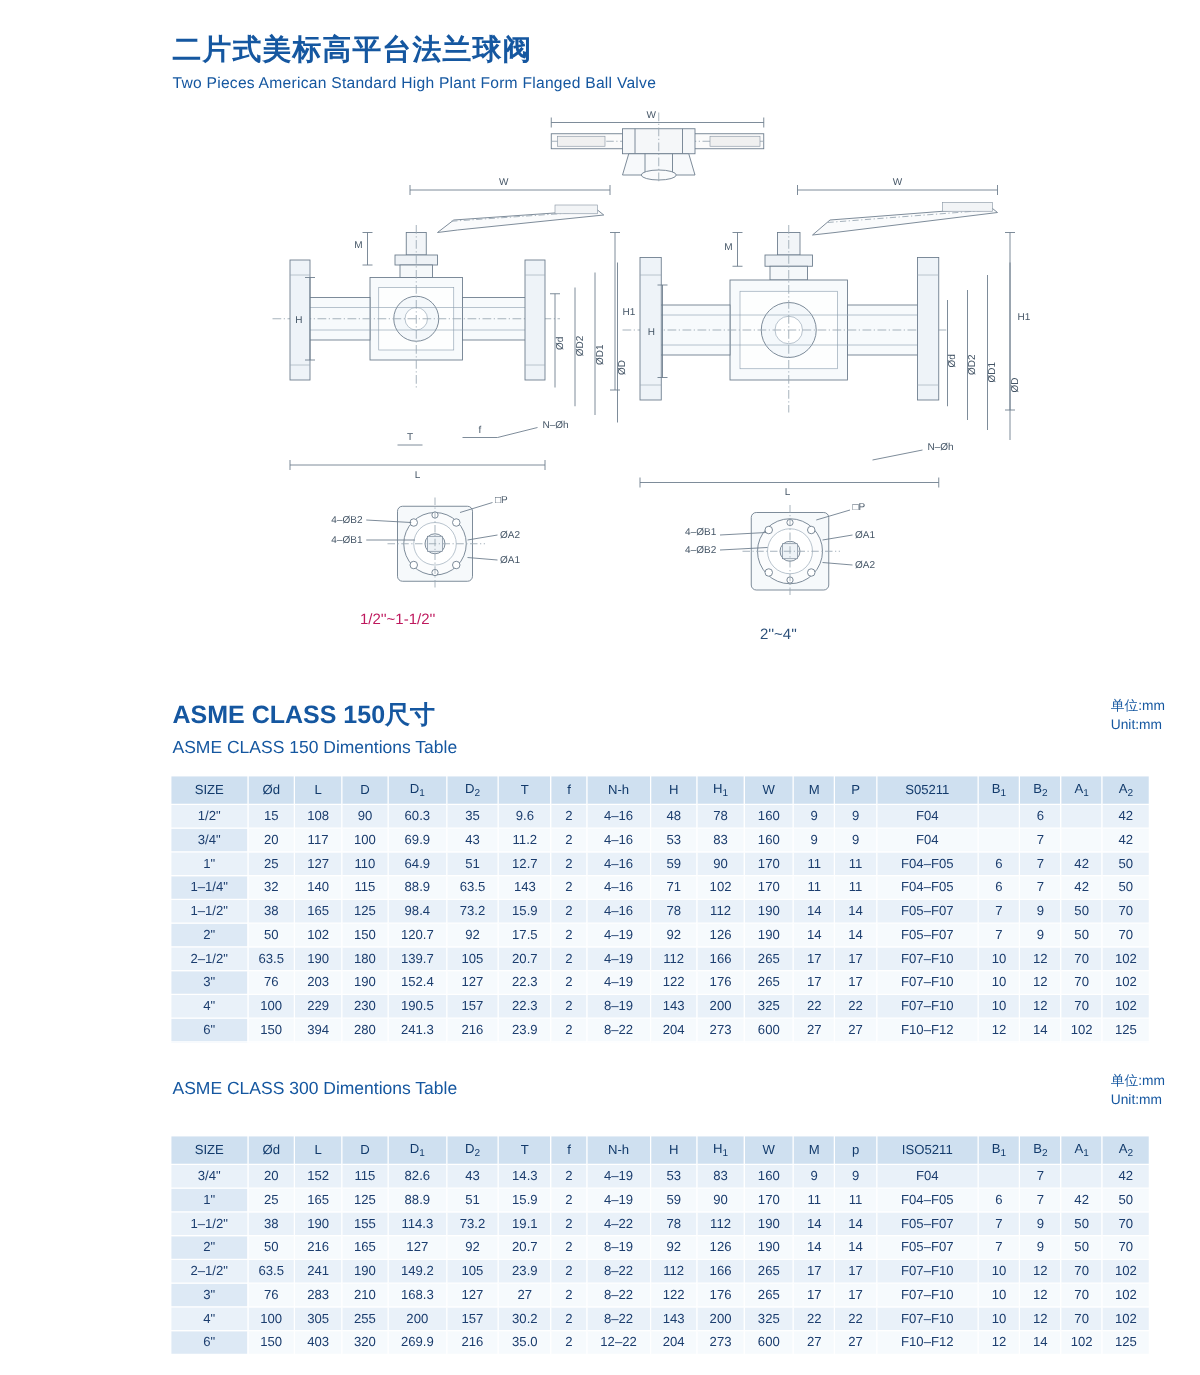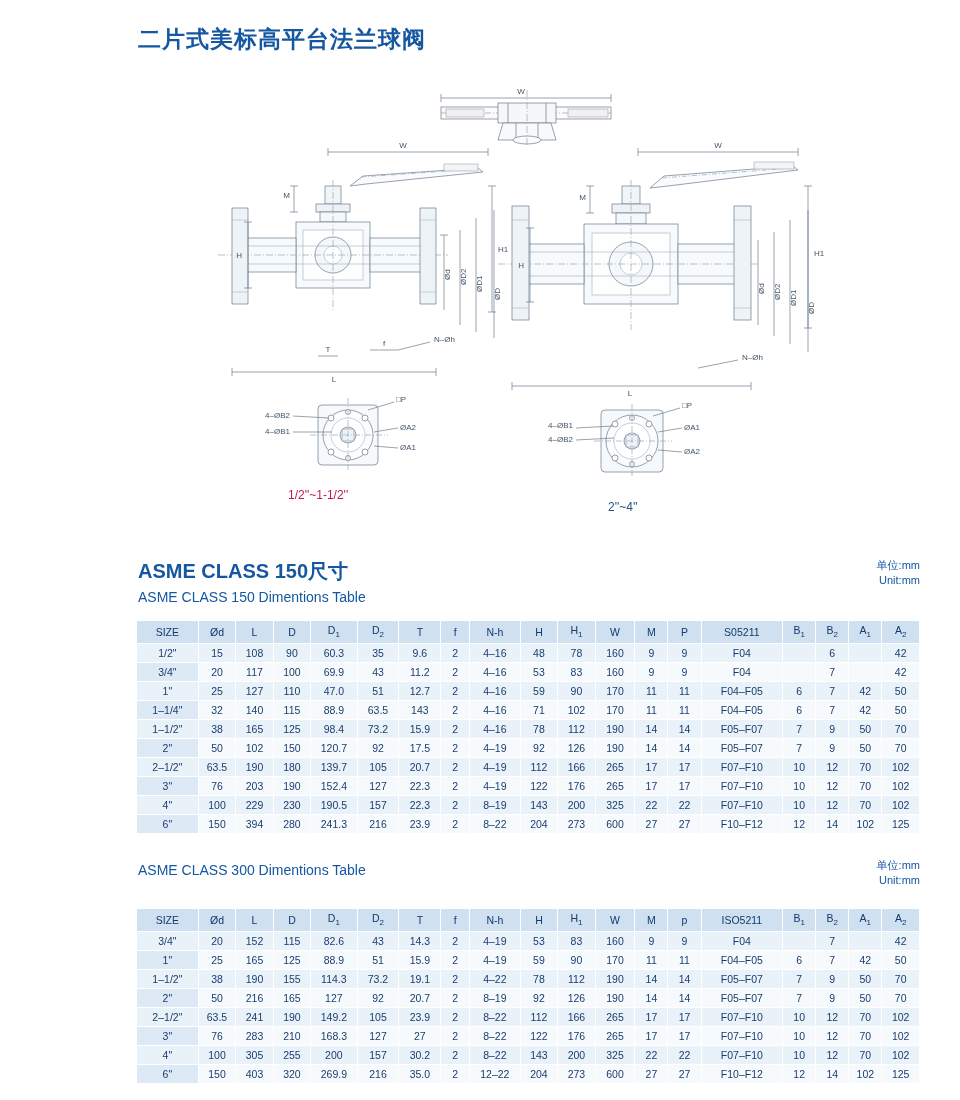--- a/index.html
+++ b/index.html
@@ -18,21 +18,21 @@
   .title-en{font-size:12.5px;color:#1557a0;margin-top:5px;letter-spacing:.2px;}
 
   
   .drawing{position:absolute;left:150px;top:80px;width:700px;height:460px;}
   .drawing svg{display:block;}
 
   
   .section{position:absolute;}
   .sec-cn{font-size:20px;font-weight:bold;color:#1557a0;}
   .sec-en{font-size:14px;color:#1557a0;margin-top:4px;}
-  .unit{position:absolute;right:88px;font-size:11px;color:#1557a0;text-align:right;line-height:1.35;}
+  .unit{position:absolute;right:76px;font-size:11px;color:#1557a0;text-align:left;line-height:1.35;}
 
   
   table.dim{
     position:absolute;
     border-collapse:collapse;
     font-size:10.5px;
     color:#1b3d6e;
     table-layout:fixed;
   }
   table.dim th,table.dim td{
@@ -55,20 +55,21 @@
   table.dim tbody tr:nth-child(even) td:first-child{background:#dde9f5;}
   .sub{font-size:8px;vertical-align:sub;}
 </style>
 </head>
 <body>
 
 <div class="page">
 
   <div class="title-block">
     <div class="title-cn">二片式美标高平台法兰球阀</div>
+    <div class="title-en">Two Pieces American Standard High Plant Form Flanged Ball Valve</div>
   </div>
 
   <div class="drawing">
     <svg width="700" height="460" viewBox="0 0 700 460" xmlns="http://www.w3.org/2000/svg">
       <g stroke="#6b7b8c" fill="none" stroke-width="0.7" font-family="Liberation Sans, sans-serif" font-size="8">
 
         <g>
 
           <line x1="243" y1="18" x2="413" y2="18" stroke="#6b7b8c"></line>
           <line x1="243" y1="14" x2="243" y2="22"></line>
@@ -384,21 +385,21 @@
           <td></td>
           <td>7</td>
           <td></td>
           <td>42</td>
         </tr>
         <tr>
           <td>1"</td>
           <td>25</td>
           <td>127</td>
           <td>110</td>
-          <td>47.0</td>
+          <td>64.9</td>
           <td>51</td>
           <td>12.7</td>
           <td>2</td>
           <td>4–16</td>
           <td>59</td>
           <td>90</td>
           <td>170</td>
           <td>11</td>
           <td>11</td>
           <td>F04–F05</td>

